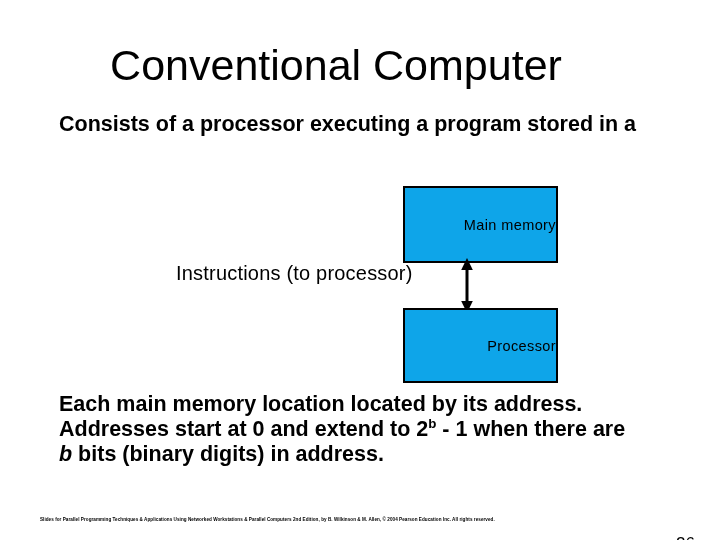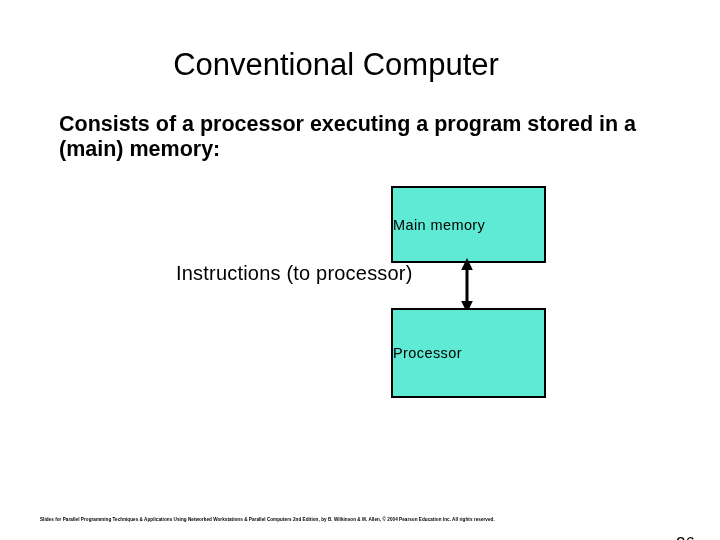--- a/index.html
+++ b/index.html
@@ -23,21 +23,21 @@
     height: 540px;
   }
 
   
   #slide-title {
     position: absolute;
     left: 0;
     top: 44px;
     width: 672px;
     text-align: center;
-    font-size: 31px;
+    font-size: 43px;
     line-height: 42px;
     font-weight: normal;
     letter-spacing: 0px;
     white-space: nowrap;
   }
 
   
   .body-block {
     position: absolute;
     font-size: 21.5px;
@@ -68,44 +68,45 @@
     position: absolute;
     left: 0;
     top: 0;
     width: 720px;
     height: 540px;
     pointer-events: none;
   }
   .dia-box {
     position: absolute;
     border: 2px solid #000000;
-    background: #5eead4;
+    background: #0ea5e9;
     box-sizing: border-box;
     display: flex;
     align-items: center;
-    justify-content: flex-start;
+    justify-content: flex-end;
     pointer-events: auto;
+    margin-left: 12px;
   }
   .dia-box span {
     font-size: 14.5px;
     line-height: 18px;
     letter-spacing: 0.4px;
     white-space: nowrap;
   }
   #box-main-memory {
     left: 391px;
     top: 186px;
     width: 155px;
     height: 77px;
   }
   #box-processor {
     left: 391px;
     top: 308px;
     width: 155px;
-    height: 90px;
+    height: 75px;
   }
   #bus-arrow {
     position: absolute;
     left: 448px;
     top: 258px;
     width: 38px;
     height: 55px;
     pointer-events: auto;
   }
   #io-labels {
@@ -146,21 +147,20 @@
 </style>
 </head>
 <body>
 
 <div id="slide">
 
   <div id="slide-title">Conventional Computer</div>
 
   <div id="intro-text" class="body-block">
     <div>Consists of a processor executing a program stored in a</div>
-    <div>(main) memory:</div>
   </div>
 
   <div id="diagram">
 
     <div id="box-main-memory" class="dia-box">
       <span>Main memory</span>
     </div>
 
     <div id="bus-arrow">
       <svg width="38" height="55" viewBox="0 0 38 55" xmlns="http://www.w3.org/2000/svg">
@@ -173,18 +173,23 @@
     <div id="box-processor" class="dia-box">
       <span>Processor</span>
     </div>
 
     <div id="io-labels">
       <div>Instructions (to processor)</div>
     </div>
 
   </div>
 
+  <div id="closing-text" class="body-block">
+    <div>Each main memory location located by its address.</div>
+    <div><span>Addresses start at 0 and extend to 2</span><span class="sup-b">b</span><span> - 1 when there are</span></div>
+    <div><span class="ital-b">b</span><span> bits (binary digits) in address.</span></div>
+  </div>
 
   <div id="footer-credit">Slides for Parallel Programming Techniques &amp; Applications Using Networked Workstations &amp; Parallel Computers 2nd Edition, by B. Wilkinson &amp; M. Allen, © 2004 Pearson Education Inc. All rights reserved.</div>
 
   <div id="page-number">26</div>
 
 </div>
 
 </body></html>

